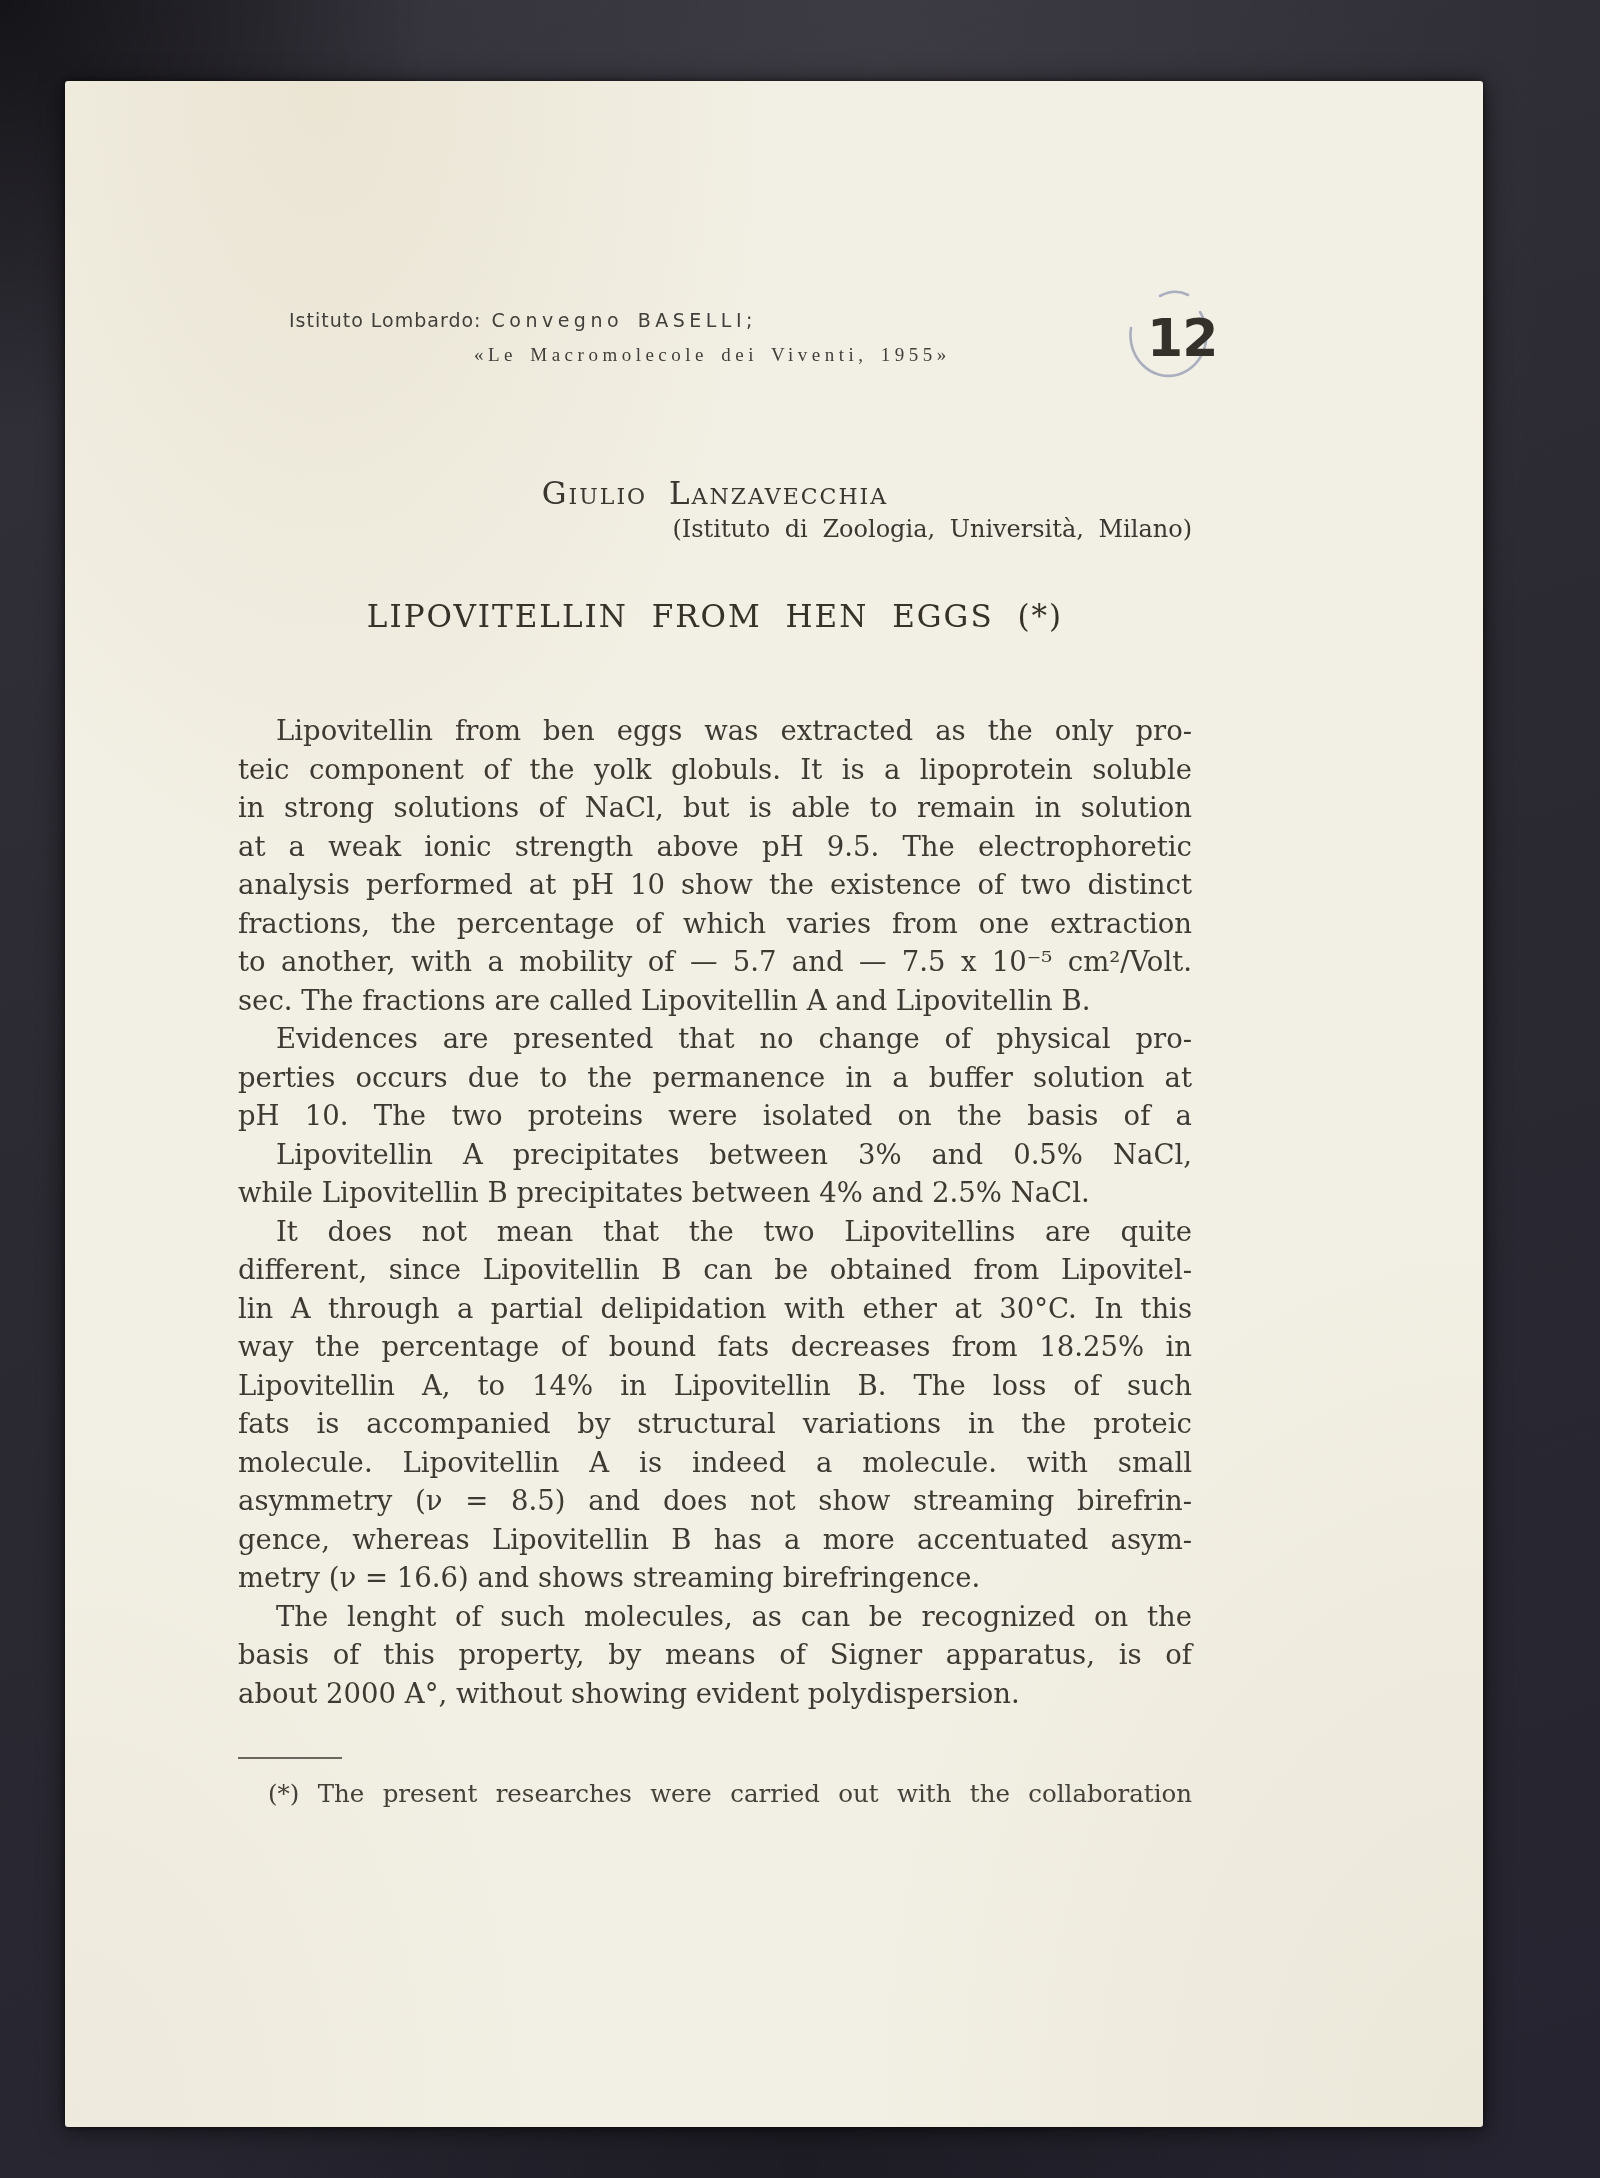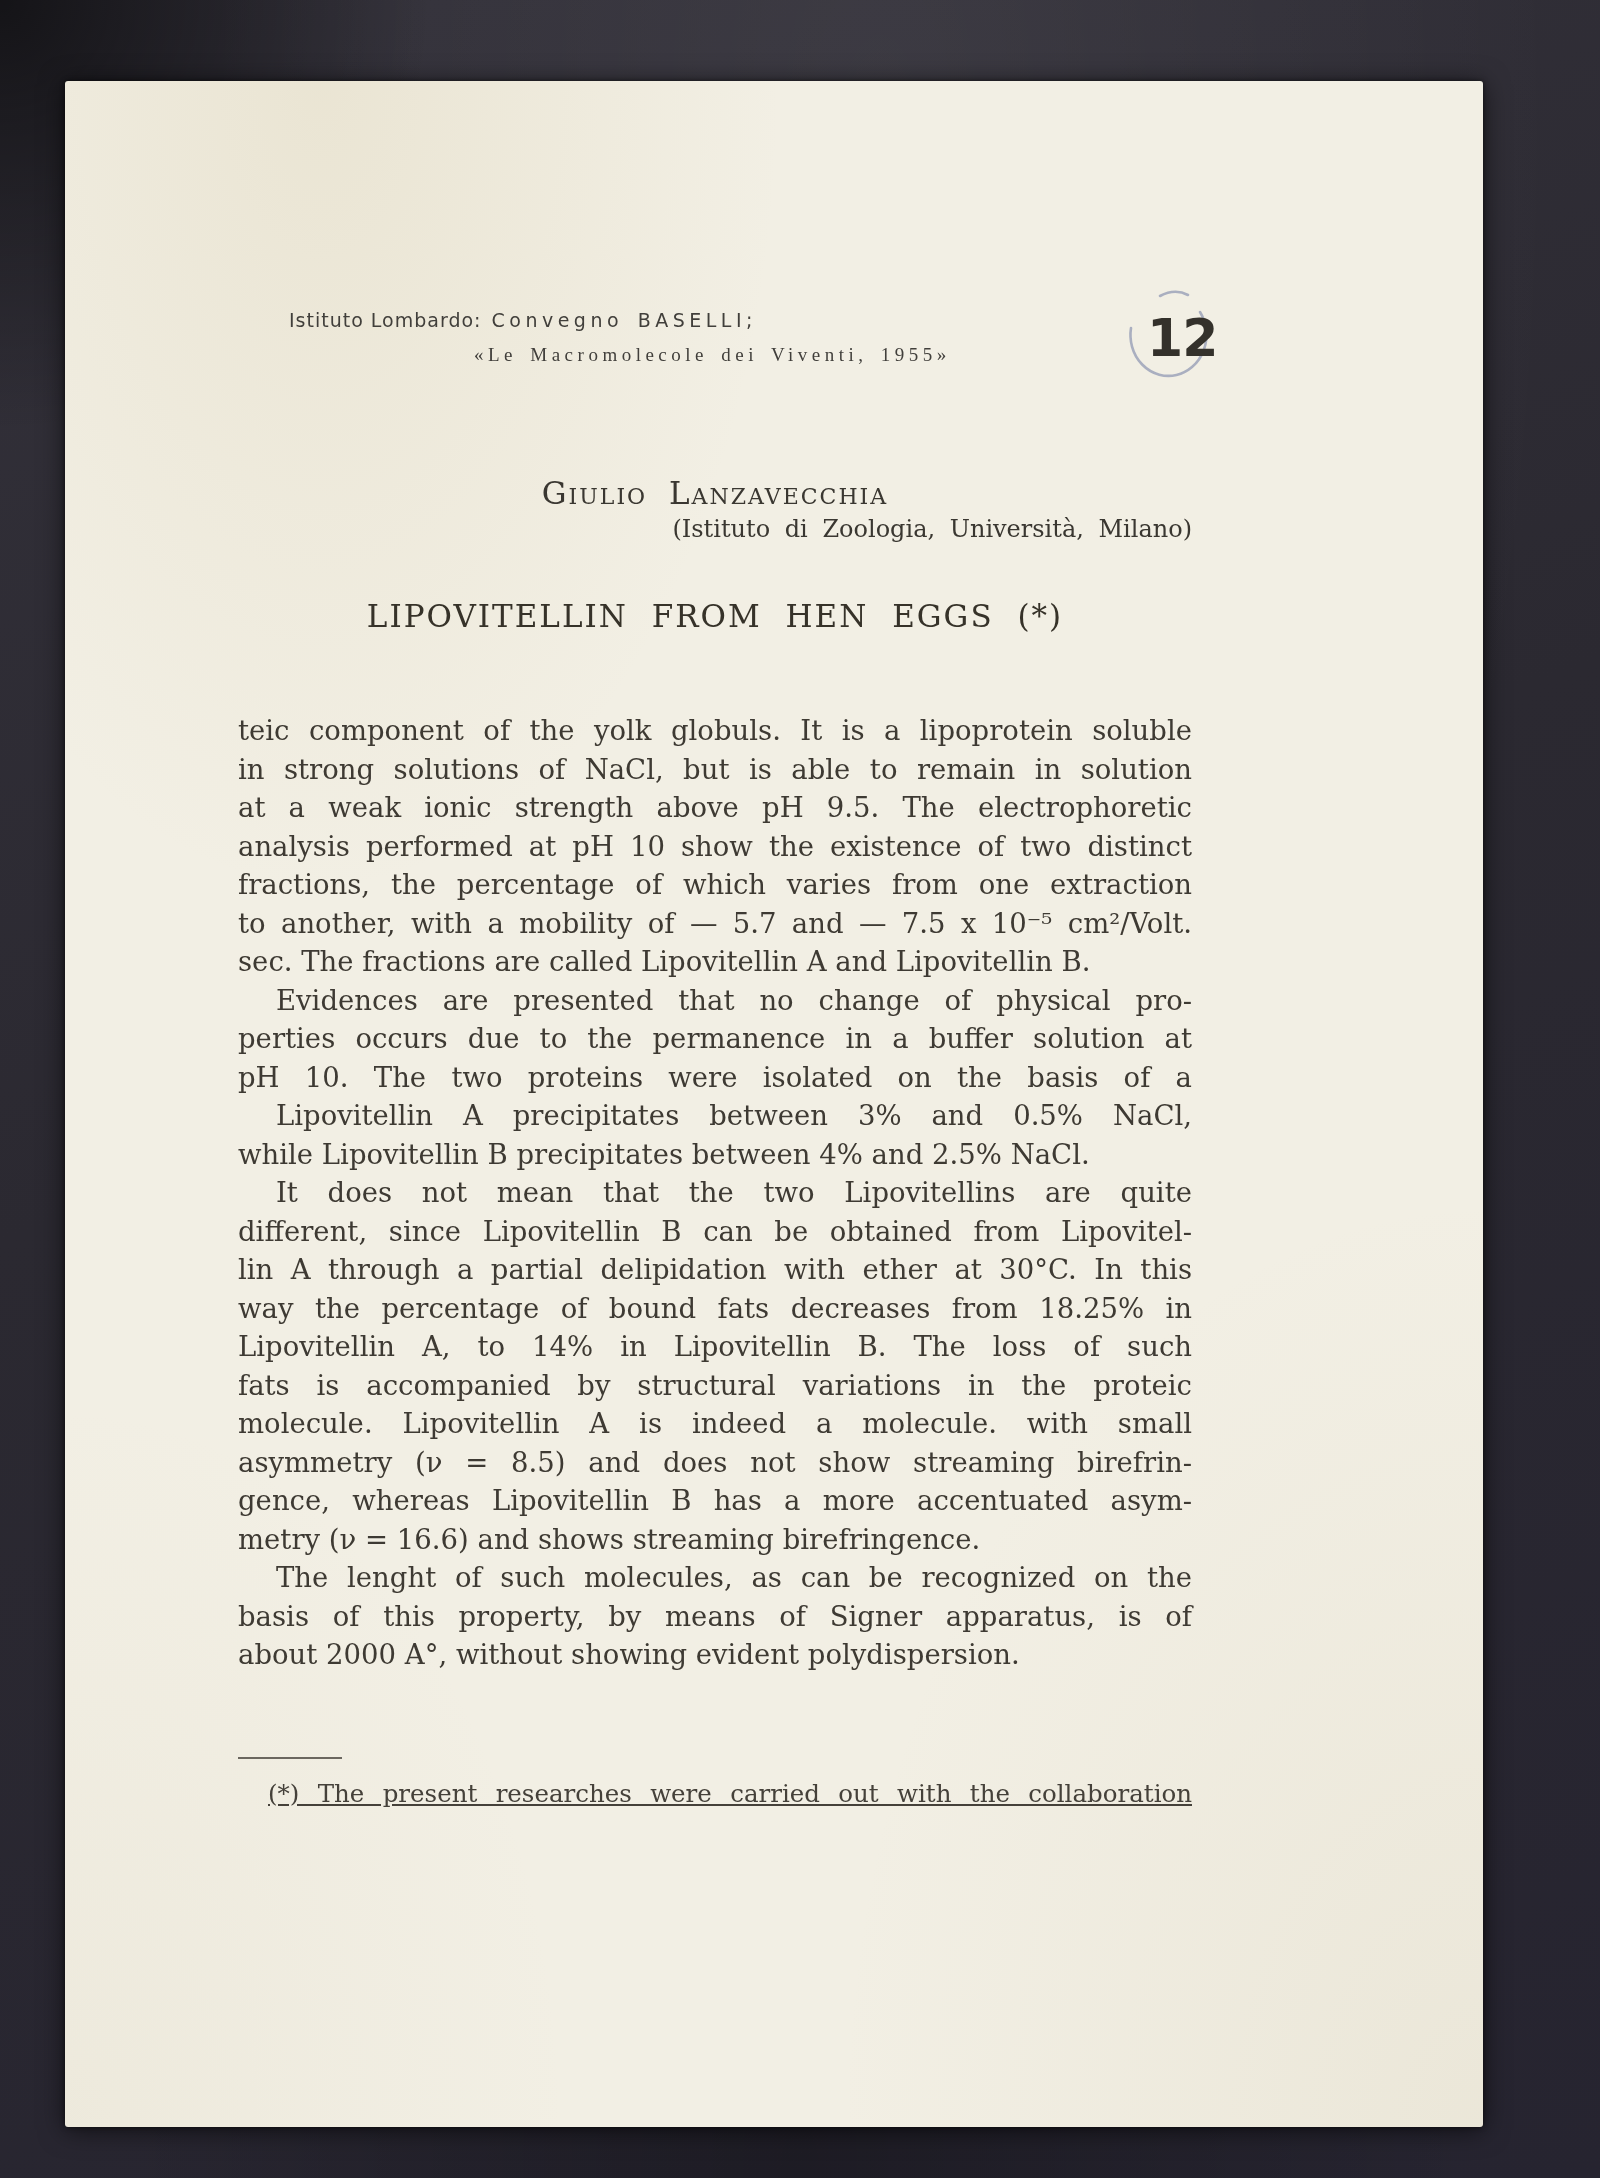--- a/index.html
+++ b/index.html
@@ -50,21 +50,21 @@
          font-weight:normal;font-size:31px;letter-spacing:2px;word-spacing:12px;color:#363229;}
   
   .bodytext{position:absolute;left:173px;top:630px;width:954px;
         font-size:27.5px;line-height:38.5px;color:#3e3a33;}
   .line{text-align:justify;text-align-last:justify;}
   .line.last{text-align-last:left;}
   .line.first{text-indent:38px;}
   
   .fnrule{position:absolute;left:173px;top:1676px;width:104px;height:2px;background:#6b675f;}
   .footnote{position:absolute;left:173px;top:1696px;width:954px;
-            font-size:24.5px;line-height:33px;color:#45413a;text-decoration:underline;}
+            font-size:24.5px;line-height:33px;color:#45413a;}
   .footnote .line.first{text-indent:30px;}
 </style>
 </head>
 <body>
 
 <div class="scene">
   <div class="paper">
 
     <div class="stamp">
       <div class="stamp-l1">
@@ -80,20 +80,21 @@
       </svg>
       <div class="pagenum">12</div>
     </div>
 
     <div class="author">Giulio Lanzavecchia</div>
     <div class="affil">(Istituto di Zoologia, Università, Milano)</div>
     <h1 class="title">LIPOVITELLIN FROM HEN EGGS (*)</h1>
 
     <div class="bodytext">
         <div class="para">
+          <div class="line first">Lipovitellin from ben eggs was extracted as the only pro-</div>
           <div class="line">teic component of the yolk globuls. It is a lipoprotein soluble</div>
           <div class="line">in strong solutions of NaCl, but is able to remain in solution</div>
           <div class="line">at a weak ionic strength above pH 9.5. The electrophoretic</div>
           <div class="line">analysis performed at pH 10 show the existence of two distinct</div>
           <div class="line">fractions, the percentage of which varies from one extraction</div>
           <div class="line">to another, with a mobility of — 5.7 and — 7.5 x 10⁻⁵ cm²/Volt.</div>
           <div class="line last">sec. The fractions are called Lipovitellin A and Lipovitellin B.</div>
         </div>
         <div class="para">
           <div class="line first">Evidences are presented that no change of physical pro-</div>

